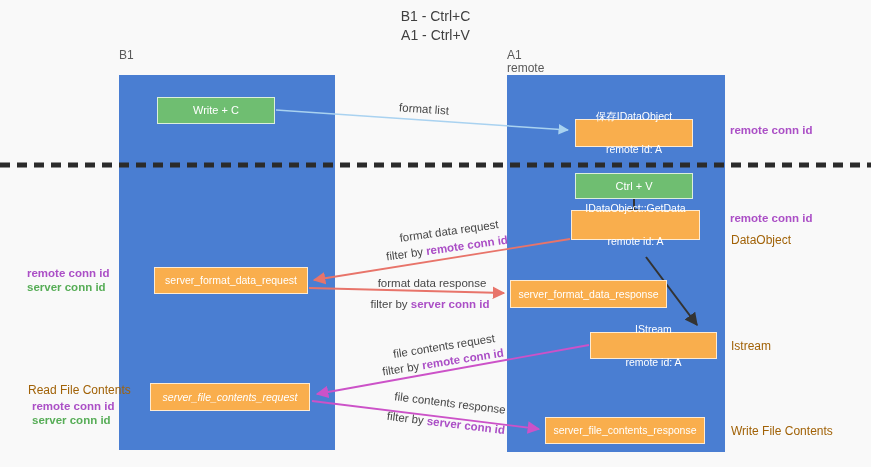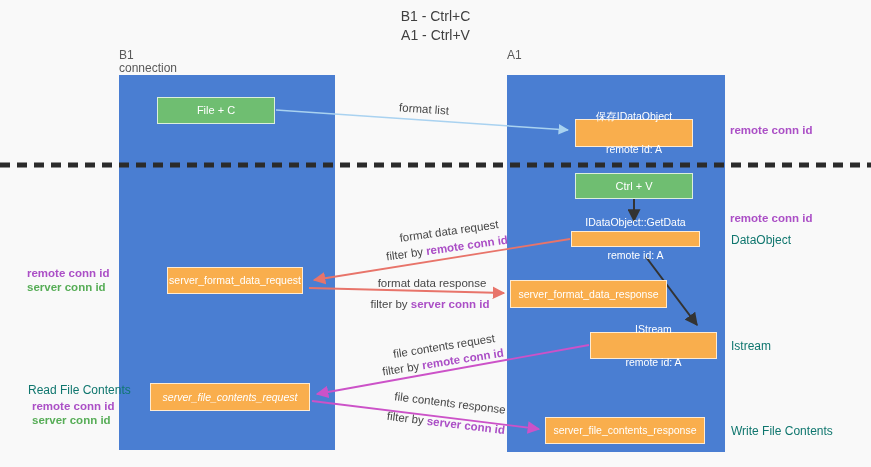--- a/index.html
+++ b/index.html
@@ -10,40 +10,40 @@
   .lane{background:var(--c-lane);}
   .hdr{font-size:12px;color:#595959;line-height:13px;}
   .box{display:flex;flex-direction:column;align-items:center;justify-content:center;
        color:#fff;font-size:10.5px;line-height:13px;text-align:center;
        border:1px solid rgba(255,255,255,.75);box-sizing:border-box;z-index:3;}
   .box.orange{background:var(--c-orange_box);gap:20px;}
   .box.green{background:var(--c-green_box);font-size:11px;}
   .elabel{font-size:11.5px;color:#474747;white-space:nowrap;z-index:2;}
   .purple{color:var(--c-purple);font-weight:bold;}
   .greenlbl{color:var(--c-green_label);font-weight:bold;}
-  .slabel{font-size:12px;color:#0f766e;white-space:nowrap;}
+  .slabel{font-size:12px;color:#a16207;white-space:nowrap;}
   .slabel-sm{font-size:11.5px;font-weight:bold;line-height:14px;white-space:nowrap;}
   .arrows{position:absolute;left:0;top:0;width:871px;height:467px;pointer-events:none;z-index:2;}
 </style>
 </head>
 <body>
 
 <div class="canvas">
 
   <div class="abs title" style="left:0;top:7px;">
     <div>B1 - Ctrl+C</div>
     <div>A1 - Ctrl+V</div>
   </div>
 
   <div class="abs hdr" style="left:119px;top:49px;width:216px;">
     <div>B1</div>
-    <div>connection</div>
   </div>
   <div class="abs hdr" style="left:507px;top:49px;width:218px;">
     <div>A1</div>
+    <div>remote</div>
   </div>
 
   <div class="abs lane" style="left:119px;top:75px;width:216px;height:375px;"></div>
   <div class="abs lane" style="left:507px;top:75px;width:218px;height:377px;"></div>
 
   <svg class="arrows">
     <defs>
       <marker id="mBlue" viewBox="0 0 10 10" refX="9" refY="5" markerWidth="7" markerHeight="7" orient="auto">
         <path d="M0,0 L10,5 L0,10 z" style="fill:var(--c-blue_arrow)"></path>
       </marker>
@@ -66,38 +66,38 @@
     <line x1="646" y1="257" x2="697" y2="325" style="stroke:var(--c-black_arrow)" stroke-width="2" marker-end="url(#mBlack)"></line>
 
     <line x1="570" y1="239" x2="314" y2="280" style="stroke:var(--c-salmon_arrow)" stroke-width="1.8" marker-end="url(#mSalmon)"></line>
     <line x1="309" y1="288" x2="504" y2="293" style="stroke:var(--c-salmon_arrow)" stroke-width="1.8" marker-end="url(#mSalmon)"></line>
 
     <line x1="589" y1="345" x2="317" y2="394" style="stroke:var(--c-magenta_arrow)" stroke-width="1.8" marker-end="url(#mMagenta)"></line>
     <line x1="312" y1="401" x2="539" y2="429" style="stroke:var(--c-magenta_arrow)" stroke-width="1.8" marker-end="url(#mMagenta)"></line>
   </svg>
 
   <div class="abs box green" style="left:157px;top:97px;width:118px;height:27px;">
-    <span>File + C</span>
+    <span>Write + C</span>
   </div>
 
   <div class="abs box orange" style="left:575px;top:119px;width:118px;height:28px;">
     <span>保存IDataObject</span>
     <span>remote id: A</span>
   </div>
 
   <div class="abs box green" style="left:575px;top:173px;width:118px;height:26px;">
     <span>Ctrl + V</span>
   </div>
 
-  <div class="abs box orange" style="left:571px;top:231px;width:129px;height:16px;">
+  <div class="abs box orange" style="left:571px;top:210px;width:129px;height:30px;">
     <span>IDataObject::GetData</span>
     <span>remote id: A</span>
   </div>
 
-  <div class="abs box orange" style="left:167px;top:267px;width:136px;height:27px;">
+  <div class="abs box orange" style="left:154px;top:267px;width:154px;height:27px;">
     <span>server_format_data_request</span>
   </div>
 
   <div class="abs box orange" style="left:510px;top:280px;width:157px;height:28px;align-items:center;">
     <span>server_format_data_response</span>
   </div>
 
   <div class="abs box orange" style="left:590px;top:332px;width:127px;height:27px;">
     <span>IStream</span>
     <span>remote id: A</span>

